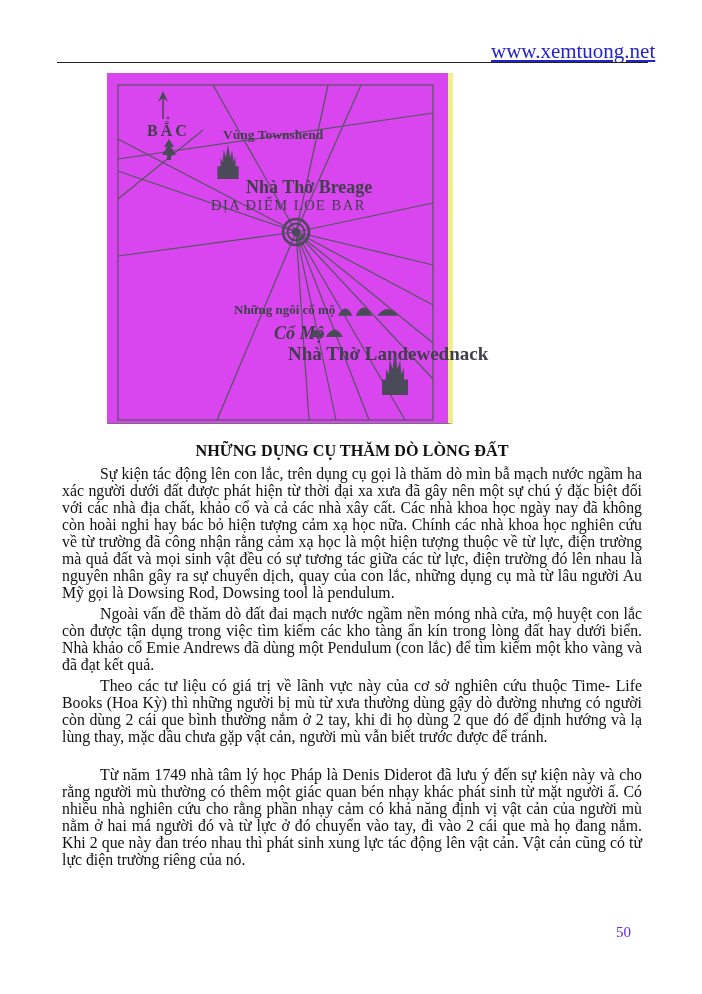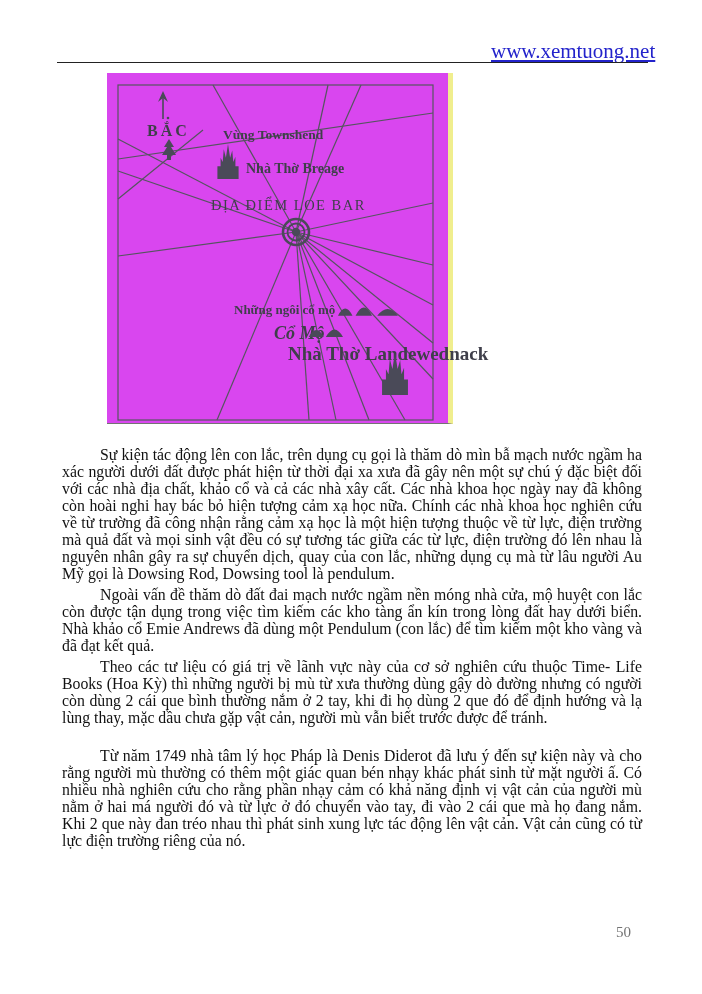--- a/index.html
+++ b/index.html
@@ -37,21 +37,21 @@
     border-right:5px solid #f0ee8e;
     border-bottom:1px solid #737373;
   }
   .map svg.lines { position:absolute; left:0; top:0; }
   .map .lbl {
     position:absolute; color:#3f3f4a; white-space:nowrap;
     font-family:"Liberation Serif", serif;
   }
   .lbl-bac     { left:40px;  top:49px;  font-size:16px; font-weight:bold; letter-spacing:3px; }
   .lbl-region  { left:116px; top:54px;  font-size:13.5px; font-weight:bold; }
-  .lbl-church1 { left:139px; top:88px;  font-size:14px; font-weight:bold; }
+  .lbl-church1 { left:139px; top:104px;  font-size:18px; font-weight:bold; }
   .lbl-site    { left:104px; top:124px; font-size:14.5px; font-weight:normal; letter-spacing:1.5px; }
   .lbl-tombs   { left:127px; top:229px; font-size:13px;   font-weight:bold; }
   .lbl-tomb    { left:167px; top:250px; font-size:18px;   font-weight:bold;font-style:italic; }
   .lbl-church2 { left:181px; top:270px; font-size:19px;   font-weight:bold; }
   .icon { position:absolute; }
   .ic-north   { left:48px;  top:18px; }
   .ic-tree    { left:50px;  top:66px; }
   .ic-church1 { left:107px; top:70px; }
   .ic-mounds1 { left:231px; top:226px; }
   .ic-mounds2 { left:196px; top:249px; }
@@ -64,21 +64,21 @@
     font-size:16.2px; font-weight:bold;
   }
   .article p {
     margin:4px; font-size:15.8px; line-height:17px;
     text-align:justify; text-indent:38px;
   }
   .article p.gap { margin-top:21px; }
 
   .page-number {
     position:absolute; left:616px; top:924px;
-    font-size:15px; color:#737373;
+    font-size:15px; color:#6d28d9;
   }
 </style>
 </head>
 <body>
 
 <div class="page">
 
   <a class="hdr-link">www.xemtuong.net</a>
   <div class="hdr-rule"></div>
 
@@ -146,20 +146,21 @@
       <path d="M0 14 Q7 1 14 14 Z M16 14 Q24 0 32 14 Z" fill="#4a4a58"></path>
     </svg>
 
     <div class="lbl lbl-church2">Nhà Thờ Landewednack</div>
     <svg class="icon ic-church2" width="32" height="44" viewBox="0 0 24 34">
       <path d="M2 34 L2 22 L5 22 L5 14 L7 18 L8 6 L10 14 L12 1 L14 14 L16 7 L17 18 L19 13 L19 22 L22 22 L22 34 Z" fill="#4a4a58"></path>
     </svg>
   </div>
 
   <div class="article">
+    <h1>NHỮNG DỤNG CỤ THĂM DÒ LÒNG ĐẤT</h1>
     <p>Sự kiện tác động lên con lắc, trên dụng cụ gọi là thăm dò mìn bẫ mạch nước ngầm ha xác người dưới đất được phát hiện từ thời đại xa xưa đã gây nên một sự chú ý đặc biệt đối với các nhà địa chất, khảo cổ và cả các nhà xây cất. Các nhà khoa học ngày nay đã không còn hoài nghi hay bác bỏ hiện tượng cảm xạ học nữa. Chính các nhà khoa học nghiên cứu về từ trường đã công nhận rằng cảm xạ học là một hiện tượng thuộc về từ lực, điện trường mà quả đất và mọi sinh vật đều có sự tương tác giữa các từ lực, điện trường đó lên nhau là nguyên nhân gây ra sự chuyển dịch, quay của con lắc, những dụng cụ mà từ lâu người Au Mỹ gọi là Dowsing Rod, Dowsing tool là pendulum.</p>
     <p>Ngoài vấn đề thăm dò đất đai mạch nước ngầm nền móng nhà cửa, mộ huyệt con lắc còn được tận dụng trong việc tìm kiếm các kho tàng ẩn kín trong lòng đất hay dưới biển. Nhà khảo cổ Emie Andrews đã dùng một Pendulum (con lắc) để tìm kiếm một kho vàng và đã đạt kết quả.</p>
     <p>Theo các tư liệu có giá trị về lãnh vực này của cơ sở nghiên cứu thuộc Time- Life Books (Hoa Kỳ) thì những người bị mù từ xưa thường dùng gậy dò đường nhưng có người còn dùng 2 cái que bình thường nắm ở 2 tay, khi đi họ dùng 2 que đó để định hướng và lạ lùng thay, mặc dầu chưa gặp vật cản, người mù vẫn biết trước được để tránh.</p>
     <p class="gap">Từ năm 1749 nhà tâm lý học Pháp là Denis Diderot đã lưu ý đến sự kiện này và cho rằng người mù thường có thêm một giác quan bén nhạy khác phát sinh từ mặt người ấ. Có nhiều nhà nghiên cứu cho rằng phần nhạy cảm có khả năng định vị vật cản của người mù nằm ở hai má người đó và từ lực ở đó chuyển vào tay, đi vào 2 cái que mà họ đang nắm. Khi 2 que này đan tréo nhau thì phát sinh xung lực tác động lên vật cản. Vật cản cũng có từ lực điện trường riêng của nó.</p>
   </div>
 
   <div class="page-number">50</div>
 
 </div>
 

